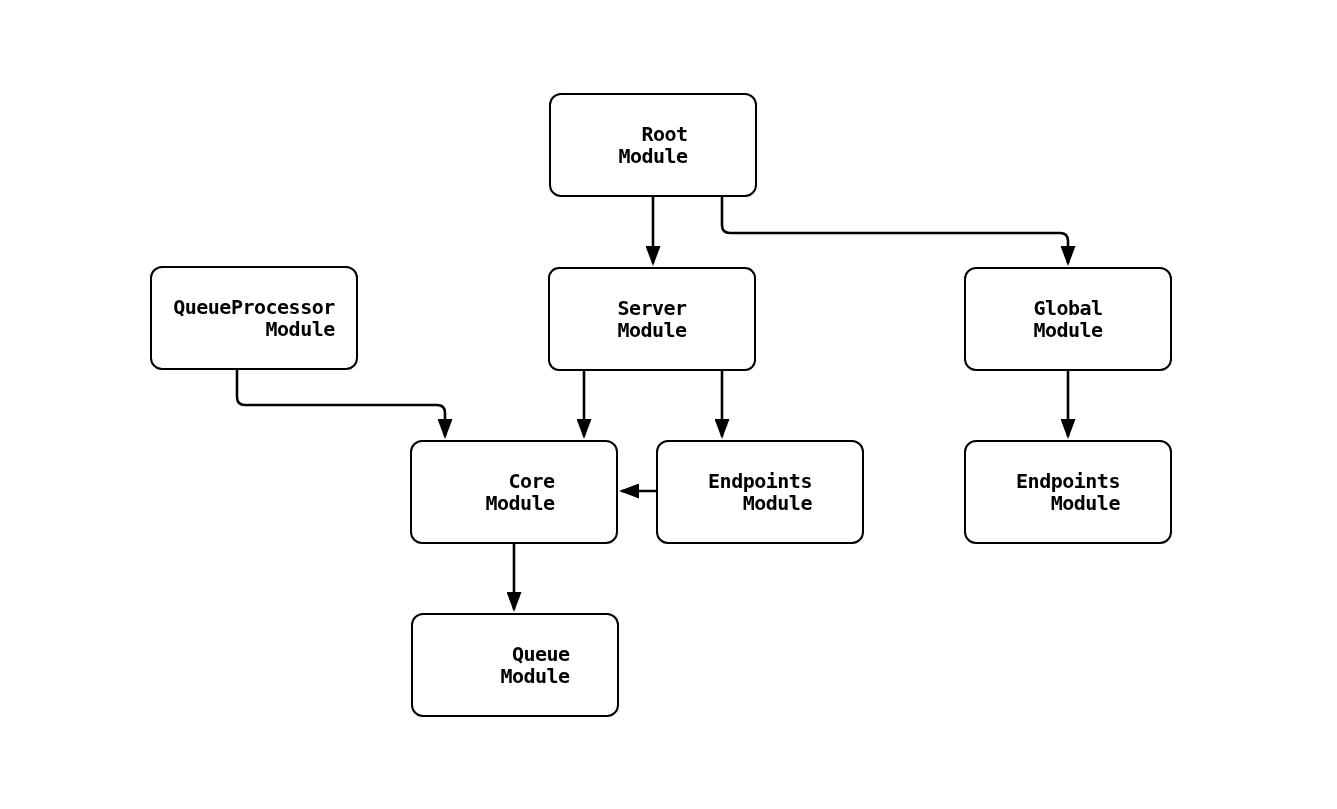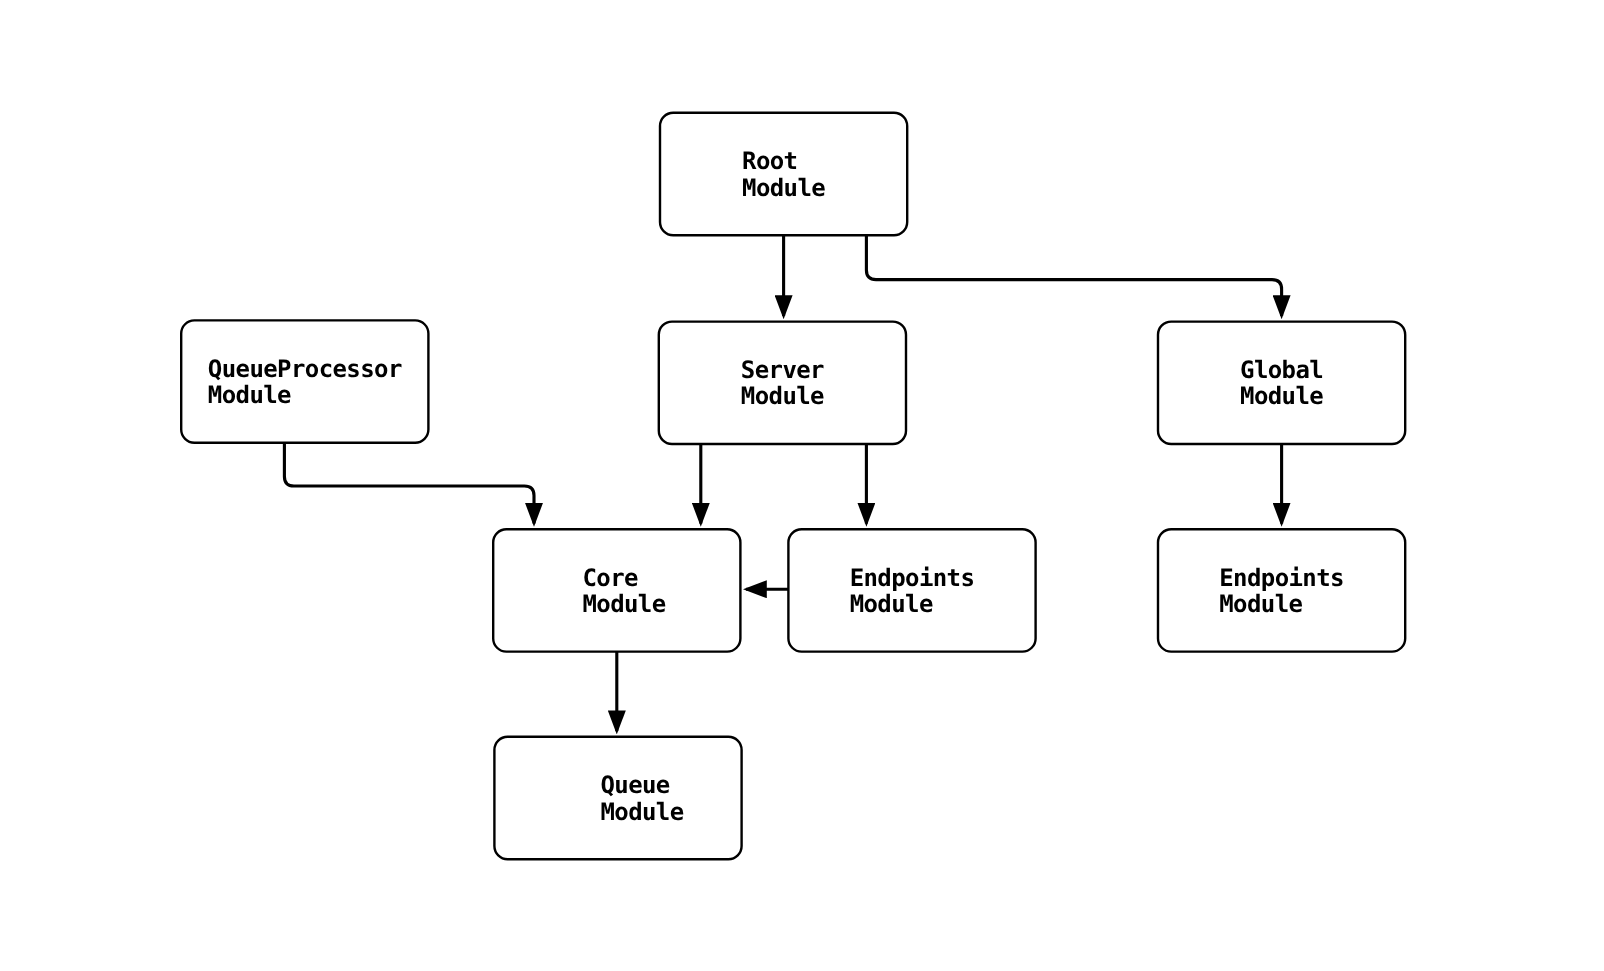--- a/index.html
+++ b/index.html
@@ -38,28 +38,28 @@
     border-radius: 12px;
     display: flex;
     align-items: center;
     justify-content: center;
   }
   .node-label {
     font-size: 20px;
     font-weight: bold;
     line-height: 22px;
     color: #000000;
-    text-align: left;
+    text-align: right;
     white-space: pre-line;
     letter-spacing: -0.5px;
   }
   
   .pos-root          { left: 549px; top: 93px;  }
   .pos-queueprocessor{ left: 150px; top: 266px; }
-  .pos-server        { left: 548px; top: 267px; }
+  .pos-server        { left: 548px; top: 267px; border-radius: 11px; }
   .pos-global        { left: 964px; top: 267px; }
   .pos-core          { left: 410px; top: 440px; padding-left: 12px; }
   .pos-endpoints     { left: 656px; top: 440px; }
   .pos-repository    { left: 964px; top: 440px; }
   .pos-queue         { left: 411px; top: 613px; padding-left: 40px; }
 </style>
 </head>
 <body>
 
 <div class="canvas">

